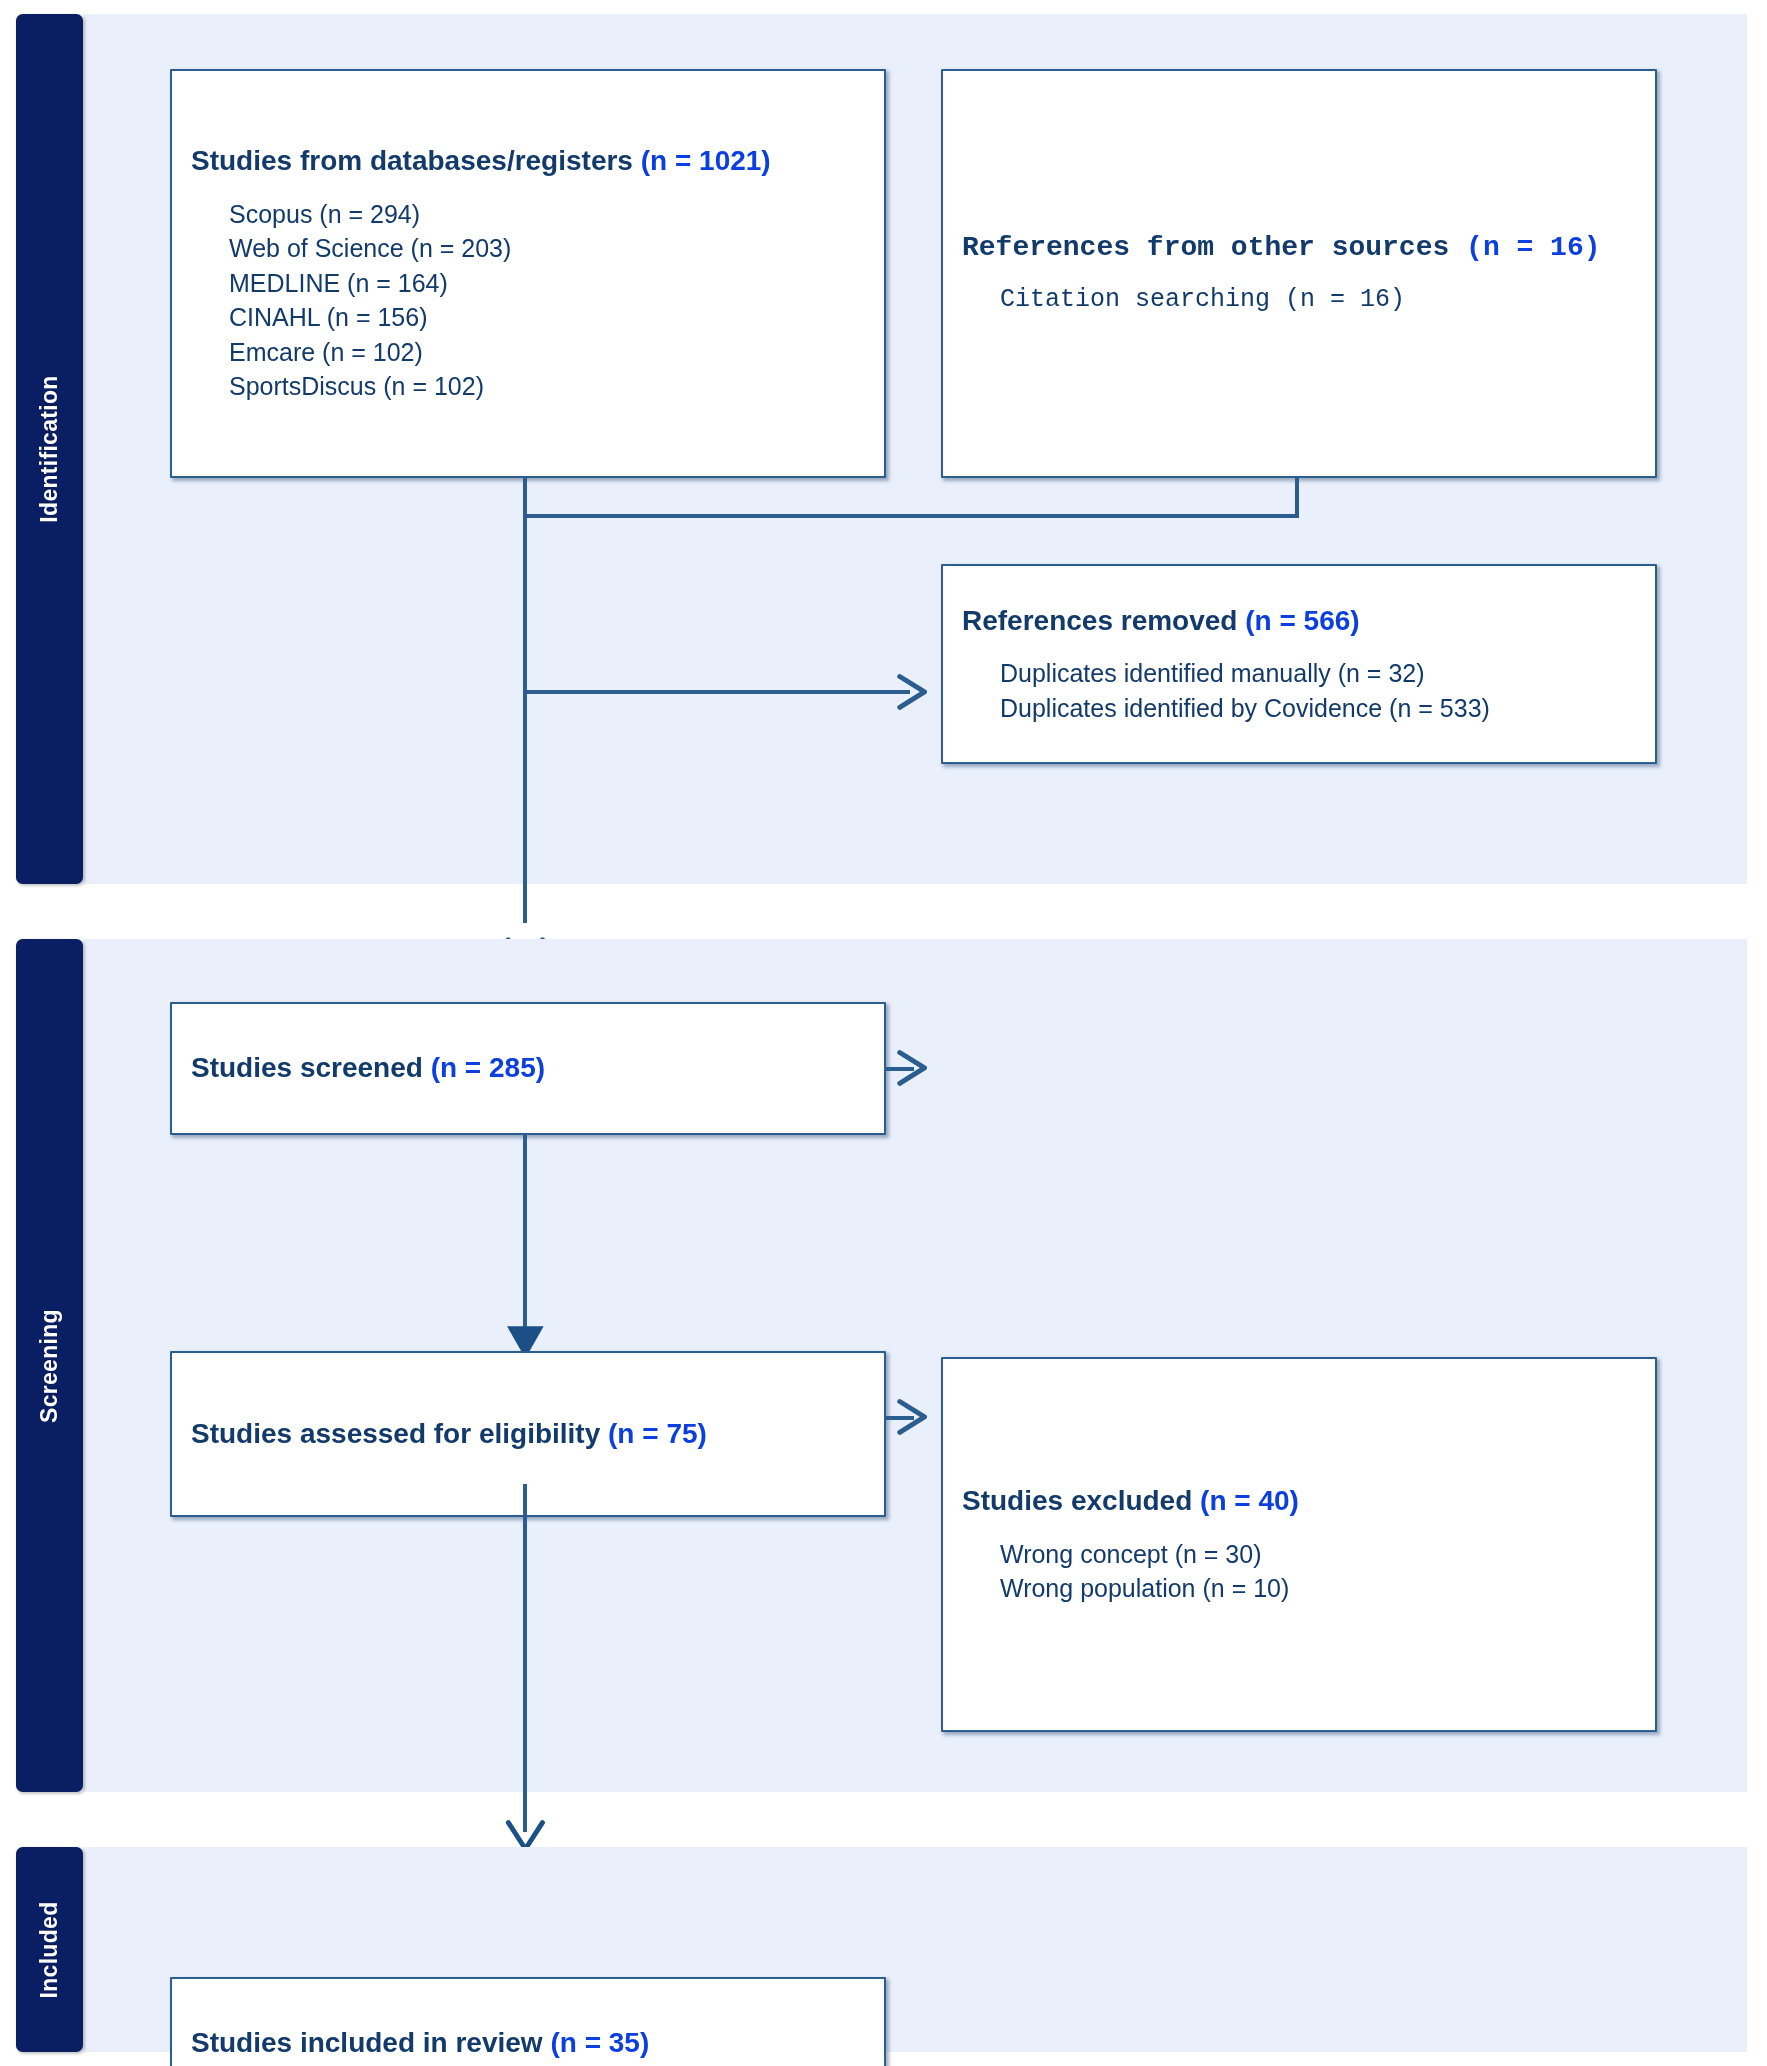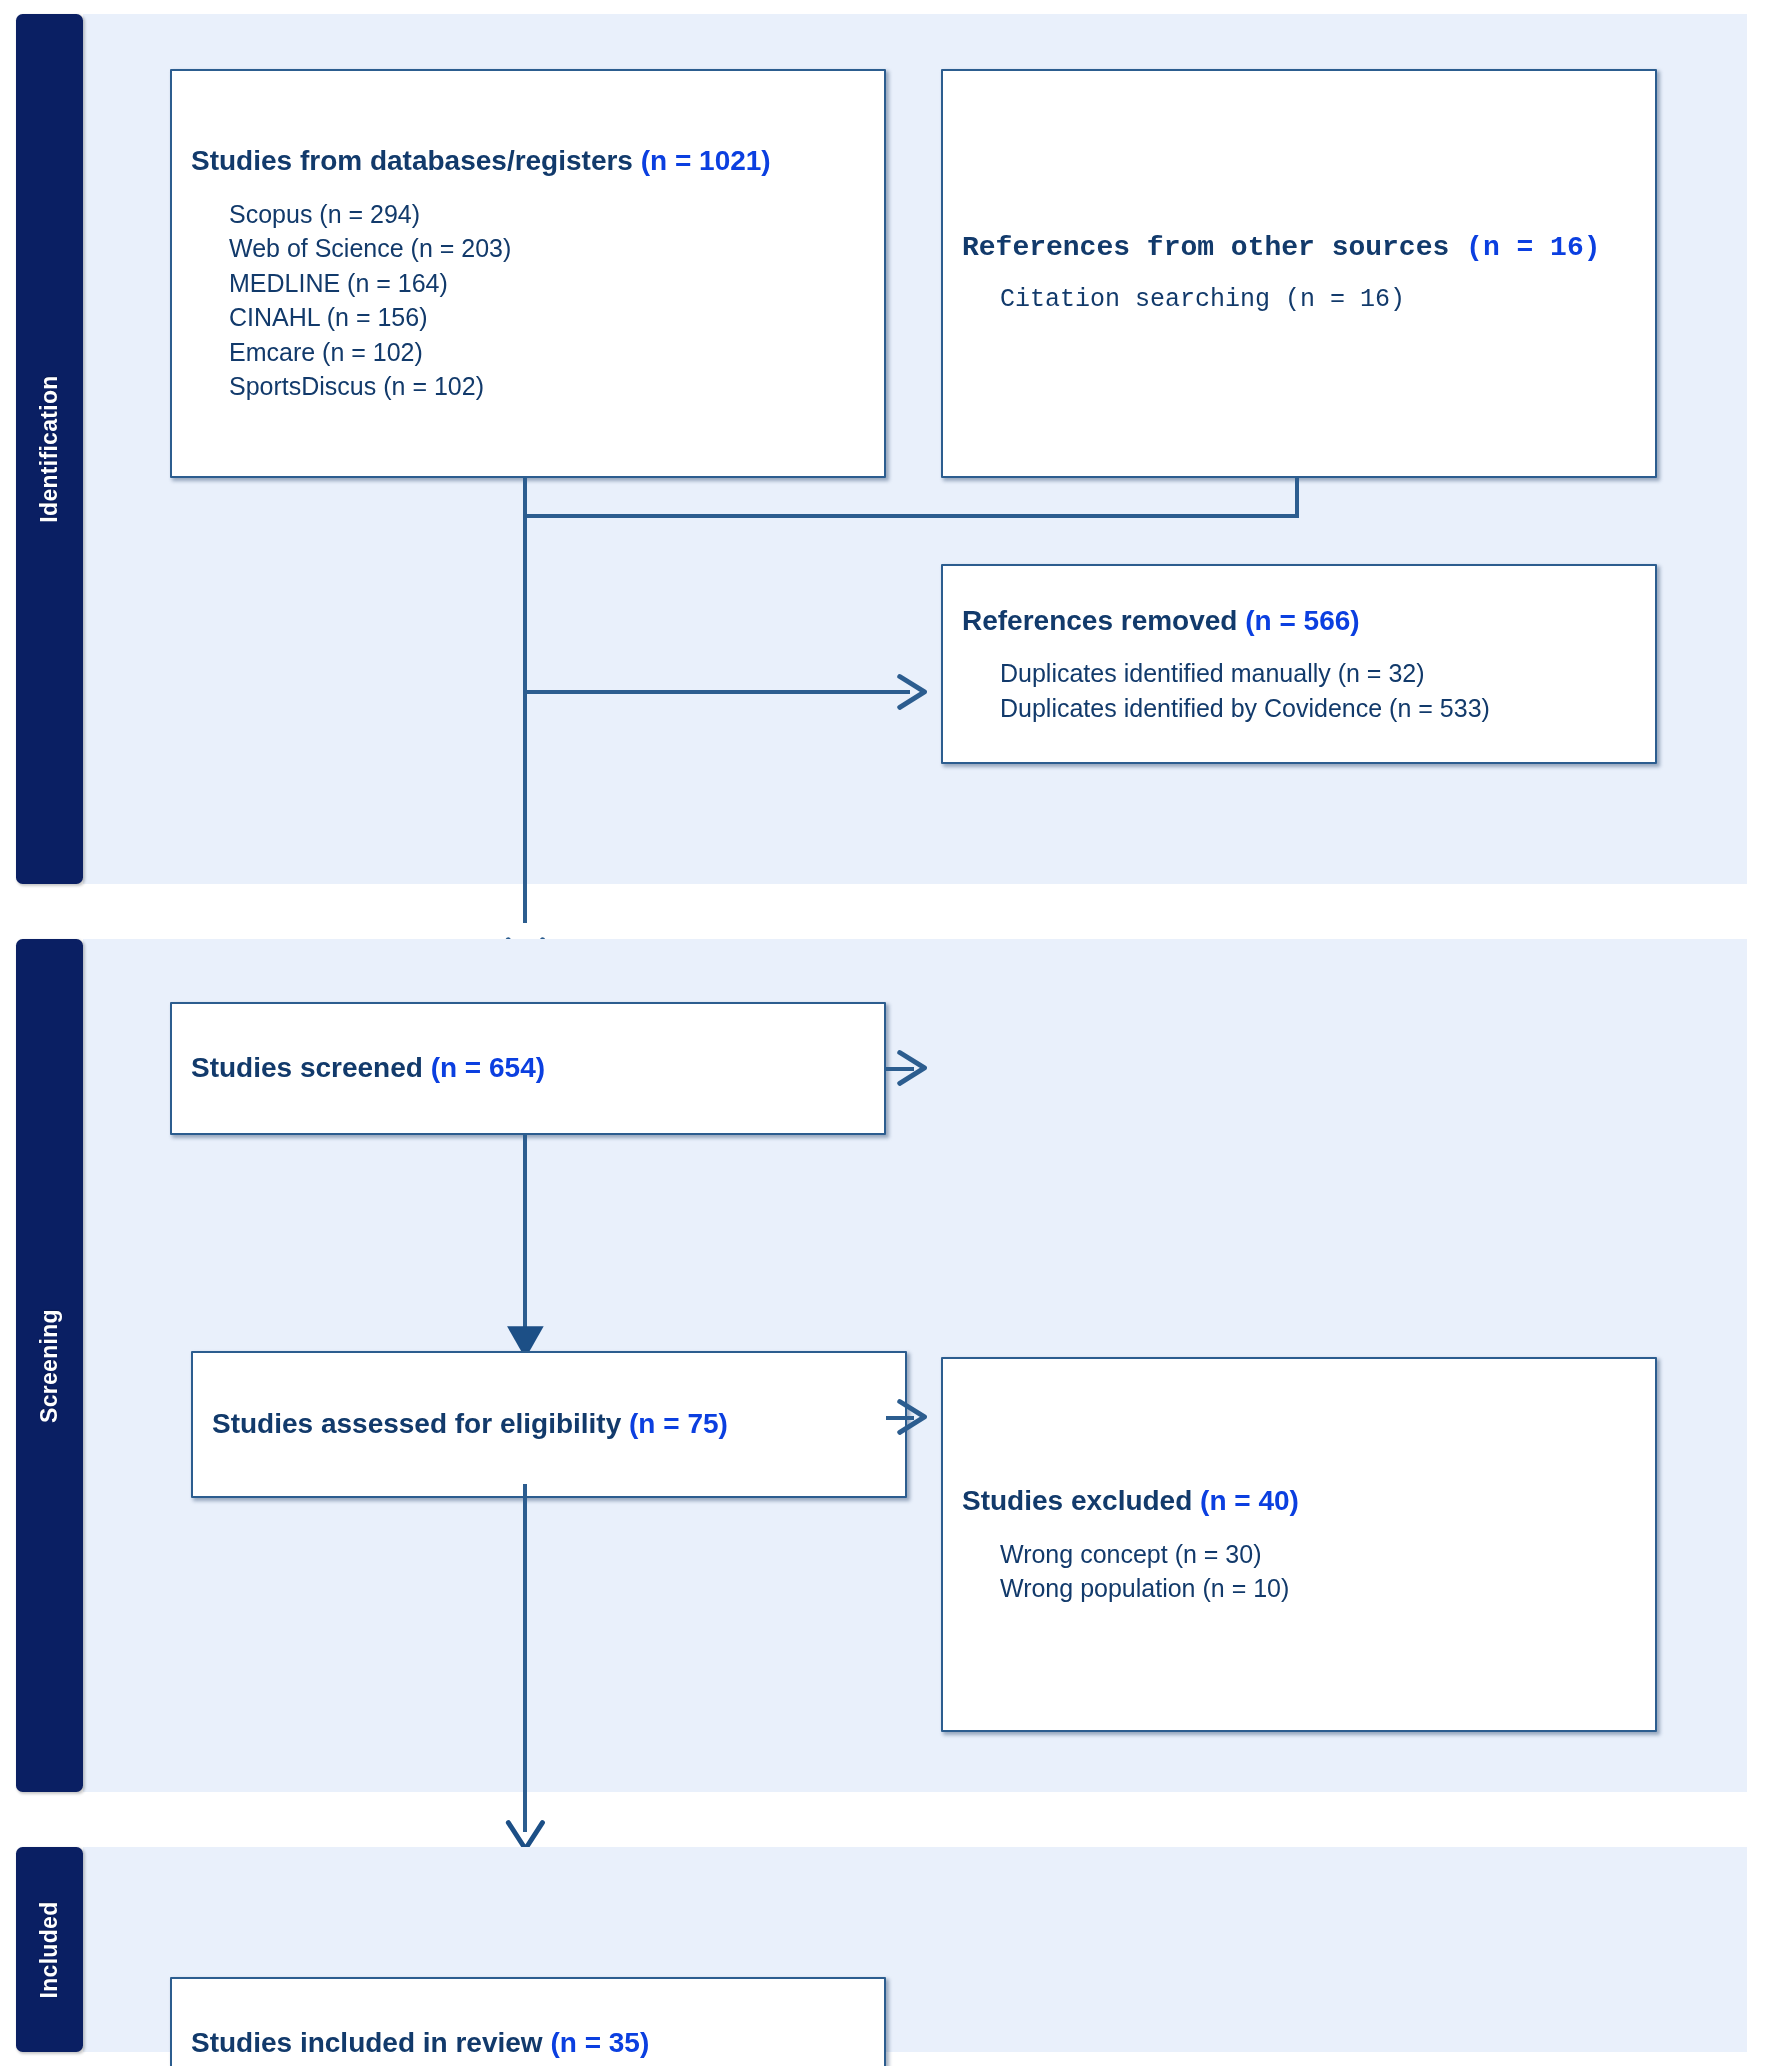--- a/index.html
+++ b/index.html
@@ -107,36 +107,36 @@
     <polyline points="22,52 53,92 84,52" fill="none" stroke="#2c5d8f" stroke-width="9" stroke-linecap="round" stroke-linejoin="round"></polyline>
   </svg>
 
   <div class="band" style="left:83px;top:939px;width:1664px;height:853px;"></div>
   <div class="sidebar" style="left:15.5px;top:939px;width:67px;height:853px;">
     <span class="vlabel">Screening</span>
   </div>
 
   <div class="pbox" style="left:170px;top:1002px;width:716px;height:133px;">
     <div class="inner">
-      <div class="hl"><span>Studies screened </span><span class="n">(n = 654)</span></div>
+      <div class="hl"><span>Studies screened </span><span class="n">(n = 285)</span></div>
     </div>
   </div>
 
 
   <div class="ln hln" style="left:886px;top:1067px;width:28px;"></div>
   <svg class="arrowsvg" style="left:883px;top:1047px;width:61px;height:44px;" viewBox="0 0 110 80">
     <polyline points="30,10 75,38 30,66" fill="none" stroke="#2c5d8f" stroke-width="9" stroke-linecap="round" stroke-linejoin="round"></polyline>
   </svg>
 
   <div class="ln vln" style="left:523px;top:1135px;height:215px;"></div>
   <svg class="arrowsvg" style="left:496px;top:1303px;width:61px;height:61px;" viewBox="0 0 110 110">
     <polygon points="53,100 20,42 86,42" fill="#1c4f86"></polygon>
   </svg>
 
-  <div class="pbox" style="left:170px;top:1351px;width:716px;height:147px;margin-left:21px;">
+  <div class="pbox" style="left:170px;top:1351px;width:716px;height:166px;">
     <div class="inner">
       <div class="hl"><span>Studies assessed for eligibility </span><span class="n">(n = 75)</span></div>
     </div>
   </div>
 
   <div class="pbox" style="left:941px;top:1357px;width:716px;height:375px;">
     <div class="inner">
       <div class="hl"><span>Studies excluded </span><span class="n">(n = 40)</span></div>
       <div class="sub-list">
         <div class="sub">Wrong concept (n = 30)</div>

